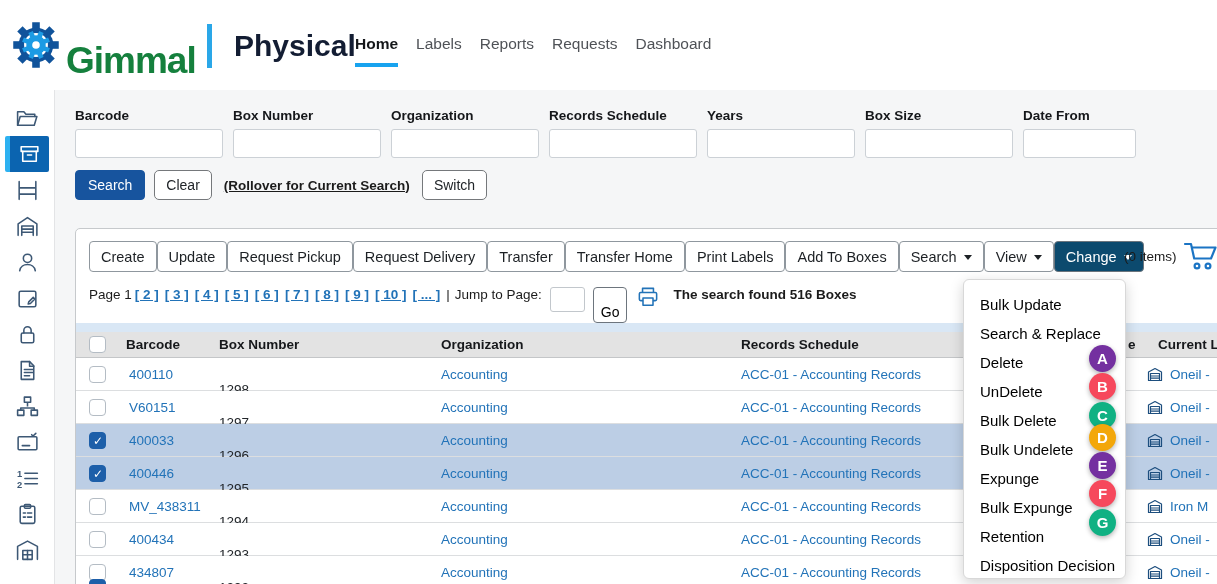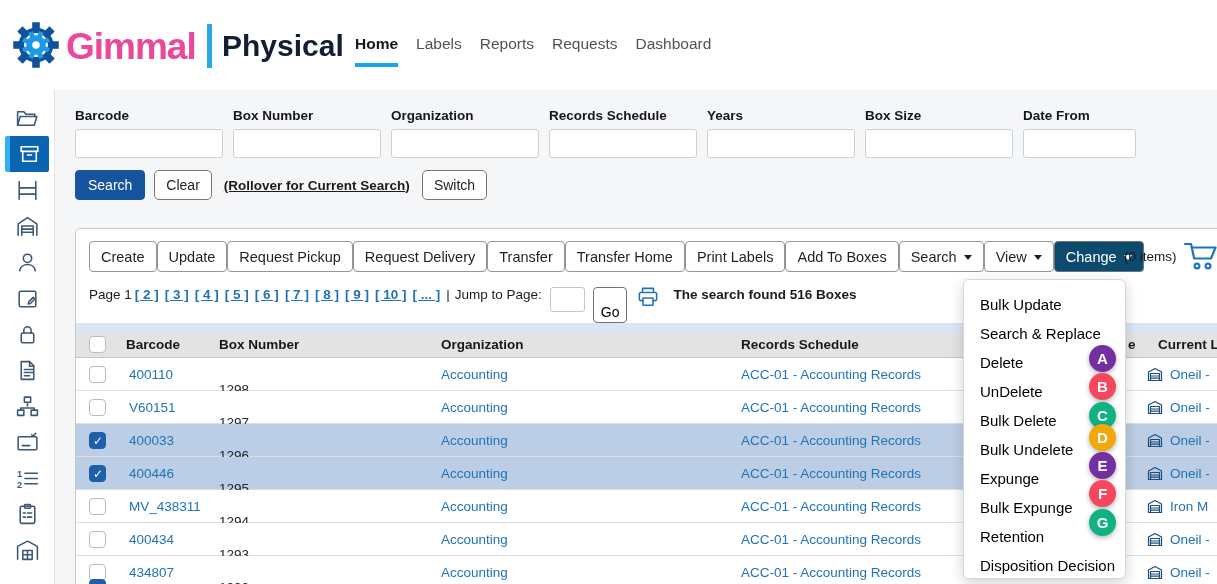--- a/index.html
+++ b/index.html
@@ -3,23 +3,23 @@
 <meta charset="utf-8">
 <style>
   * { margin:0; padding:0; box-sizing:border-box; }
   html,body { width:1217px; height:584px; overflow:hidden; position:relative;
     font-family:"Liberation Sans","DejaVu Sans",sans-serif; background:#fff; }
   a { text-decoration:none; cursor:pointer; }
 
   
   .hdr { position:absolute; left:0; top:0; width:1217px; height:90px; background:#fff; z-index:5; }
   .logo-gear { position:absolute; left:10px; top:19px; width:52px; height:52px; }
-  .brand { position:absolute; left:66px; top:26px; font-size:37px; font-weight:bold; color:#ec4899; letter-spacing:-1px; }
+  .brand { position:absolute; left:66px; top:40px; font-size:37px; font-weight:bold; color:#15803d; letter-spacing:-1px; }
   .brand-bar { position:absolute; left:207px; top:24px; width:5px; height:44px; background:#2aa7e8; }
-  .product { position:absolute; left:222px; top:29px; font-size:30px; font-weight:bold; color:#131d33; }
+  .product { position:absolute; left:234px; top:29px; font-size:30px; font-weight:bold; color:#131d33; }
   .nav { position:absolute; left:355px; top:35px; display:flex; gap:18px; font-size:15.5px; color:#4f5257; }
   .nav-item { padding-bottom:10px; }
   .nav-item.active { color:#15171a; font-weight:bold; border-bottom:4px solid #18a3ef; }
 
   
   .side { position:absolute; left:0; top:90px; width:55px; height:494px; background:#fff;
     border-right:1px solid #e3e4e6; z-index:4; display:flex; flex-direction:column; padding-top:10px; }
   .side-item { width:55px; height:36px; display:flex; align-items:center; justify-content:center; color:#3d5875; flex:0 0 36px; }
   .side-item svg { width:25px; height:25px; }
   .side-item.active { background:#0b64b0; border-left:5px solid #2db1f1; margin-left:5px; width:44px; color:#fff; border-radius:2px; }

